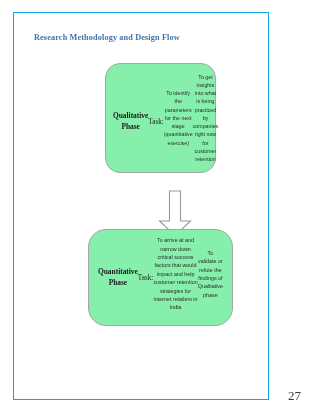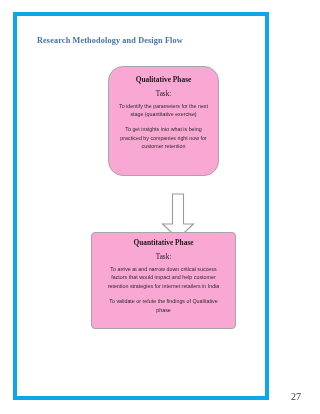--- a/index.html
+++ b/index.html
@@ -15,21 +15,21 @@
     overflow: hidden;
   }
 
   
   #page-frame {
     position: absolute;
     left: 13px;
     top: 12px;
     width: 256px;
     height: 388px;
-    border: 4px solid #0ea5e9;
+    border: 1px solid #0ea5e9;
     background: #ffffff;
     box-sizing: border-box;
   }
 
   
   #doc-title {
     position: absolute;
     left: 20px;
     top: 20px;
     font-family: "Liberation Serif", serif;
@@ -39,43 +39,43 @@
     letter-spacing: 0.15px;
     white-space: nowrap;
   }
 
   
   .flow-box {
     position: absolute;
     box-sizing: border-box;
     border: 1px solid #a6a6a6;
     border-radius: 16px;
-    background: #f9a8d4;
+    background: #86efac;
     display: flex;
-    flex-direction: column;
+    flex-direction: row;
     align-items: center;
     text-align: center;
   }
 
   #box-qualitative {
     left: 91px;
     top: 50px;
     width: 111px;
     height: 110px;
     padding: 7px 7px 0 7px;
     border-radius: 15px;
   }
 
   #box-quantitative {
     left: 74px;
     top: 216px;
     width: 145px;
     height: 97px;
     padding: 7px 9px 7px 9px;
-    border-radius: 4px;
+    border-radius: 18px;
     justify-content: flex-end;
   }
 
   .box-heading {
     font-family: "Liberation Serif", serif;
     font-weight: bold;
     font-size: 7.4px;
     color: #1a1a1a;
     margin: 0 0 1px 0;
     line-height: 11px;
@@ -114,21 +114,21 @@
     height: 47px;
   }
   #flow-arrow svg { display: block; }
 
   
   #page-number {
     position: absolute;
     left: 274px;
     top: 375px;
     font-family: "Liberation Serif", serif;
-    font-size: 10px;
+    font-size: 13px;
     color: #3a3a3a;
   }
 </style>
 </head>
 <body>
 
 <div id="page-frame">
 
   <div id="doc-title">Research Methodology and Design Flow</div>
 

